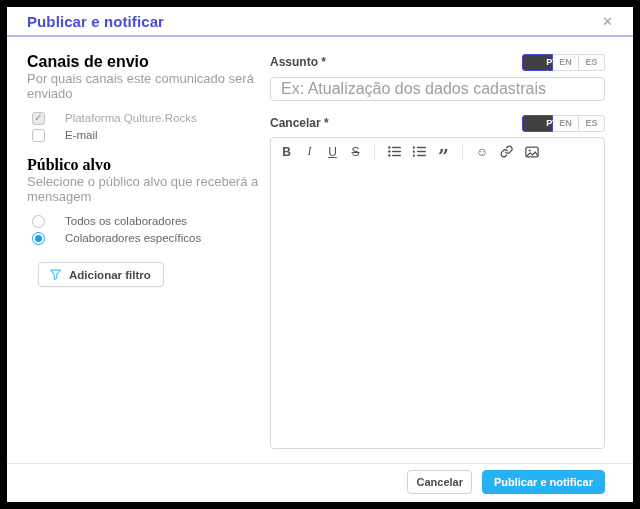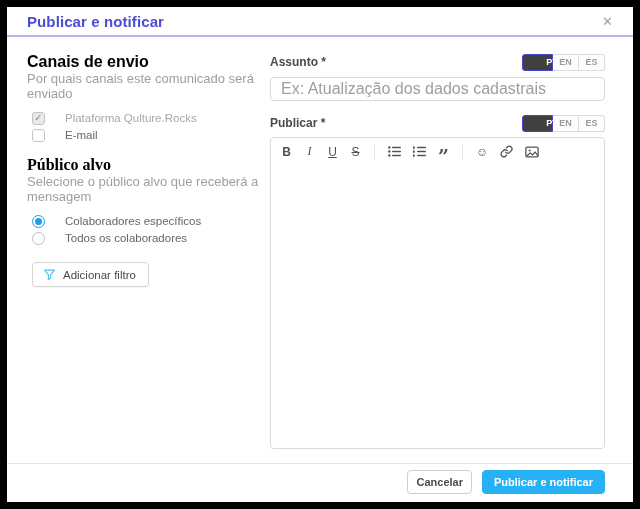--- a/index.html
+++ b/index.html
@@ -29,21 +29,21 @@
   .checkbox { width:13px; height:13px; border:1px solid #c4c4c4; border-radius:3px; background:#fff; display:flex; align-items:center; justify-content:center; flex:0 0 13px; }
   .checkbox.checked.disabled-box { background:#e9e9e9; border-color:#c4c4c4; }
   .checkbox .check-glyph { font-size:10px; color:#8f8f8f; line-height:1; }
 
   .radio { width:13px; height:13px; border:1px solid #bdbdbd; border-radius:50%; background:#fff; position:relative; flex:0 0 13px; }
   .radio.selected { border:1.5px solid #1b9fe8; }
   .radio.selected::after { content:""; position:absolute; left:50%; top:50%; width:7px; height:7px; margin:-3.5px 0 0 -3.5px; border-radius:50%; background:#1b9fe8; }
 
   .pub-heading { margin-top:13px;font-family:Liberation Serif, serif; }
 
-  .add-filter-btn { margin-top:15px; margin-left:5px; display:inline-flex; align-items:center; gap:7px; background:#fff; border:1px solid #d4d4d4; border-radius:4px; padding:5px 12px 5px 10px; font-family:inherit; font-size:11.5px; font-weight:normal; color:#4a4a4a; cursor:pointer; box-shadow:0 1px 1px rgba(0,0,0,.03); }
+  .add-filter-btn { margin-top:15px; margin-left:11px; display:inline-flex; align-items:center; gap:7px; background:#fff; border:1px solid #d4d4d4; border-radius:4px; padding:5px 12px 5px 10px; font-family:inherit; font-size:11.5px; font-weight:bold; color:#4a4a4a; cursor:pointer; box-shadow:0 1px 1px rgba(0,0,0,.03); }
   .funnel-icon { width:13px; height:13px; }
 
   
   .label-row { display:flex; align-items:center; justify-content:space-between; height:18px; }
   .field-label { font-size:12px; font-weight:bold; color:#4a4a4a; }
   .label-row.second { margin-top:13px; }
 
   .lang-group { display:inline-flex; }
   .lang-btn { width:26px; height:17px; display:flex; align-items:center; justify-content:center; font-family:inherit; font-size:9px; font-weight:bold; color:#9b9b9b; background:#fdfdfd; border:1px solid #dcdcdc; border-left-width:0; cursor:pointer; }
   .lang-btn:first-child { border-left-width:1px; border-radius:3px 0 0 3px; }
@@ -100,26 +100,26 @@
           <span class="checkbox"></span>
           <span class="opt-label">E-mail</span>
         </div>
       </div>
 
       <div class="section-heading pub-heading">Público alvo</div>
       <div class="section-sub">Selecione o público alvo que receberá a mensagem</div>
 
       <div class="option-group">
         <div class="option-row">
+          <span class="radio"></span>
+          <span class="opt-label">Todos os colaboradores</span>
+        </div>
+        <div class="option-row">
           <span class="radio selected"></span>
           <span class="opt-label">Colaboradores específicos</span>
-        </div>
-        <div class="option-row">
-          <span class="radio"></span>
-          <span class="opt-label">Todos os colaboradores</span>
         </div>
       </div>
 
       <button class="add-filter-btn">
         <svg class="funnel-icon" viewBox="0 0 24 24" fill="none" stroke="#54c0f0" stroke-width="2.2" stroke-linejoin="round" stroke-linecap="round">
             <path d="M3 4h18l-7 8.5V19l-4 2.2v-8.7z"></path>
           </svg>
         <span>Adicionar filtro</span>
       </button>
 
@@ -132,21 +132,21 @@
         <span class="lang-group">
           <button class="lang-btn active">PT</button>
           <button class="lang-btn">EN</button>
           <button class="lang-btn">ES</button>
         </span>
       </div>
 
       <input class="subject-input" type="text" placeholder="Ex: Atualização dos dados cadastrais" style="">
 
       <div class="label-row second">
-        <span class="field-label">Publicar *</span>
+        <span class="field-label">Cancelar *</span>
         <span class="lang-group">
           <button class="lang-btn active">PT</button>
           <button class="lang-btn">EN</button>
           <button class="lang-btn">ES</button>
         </span>
       </div>
 
       <div class="editor">
         <div class="editor-toolbar">
           <button class="tb b">B</button>

